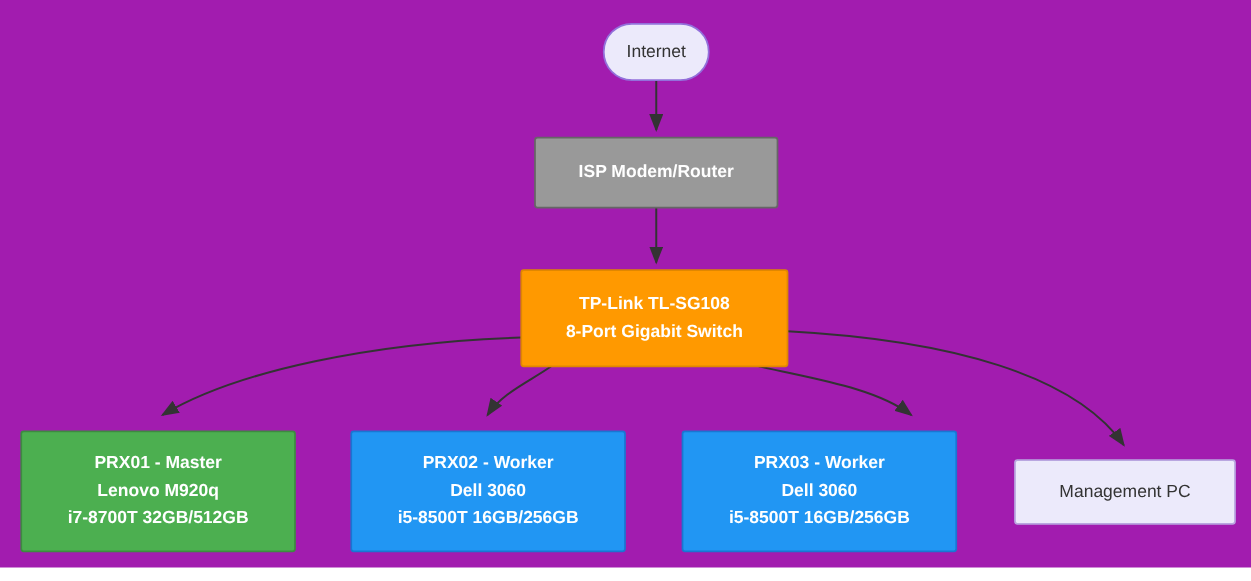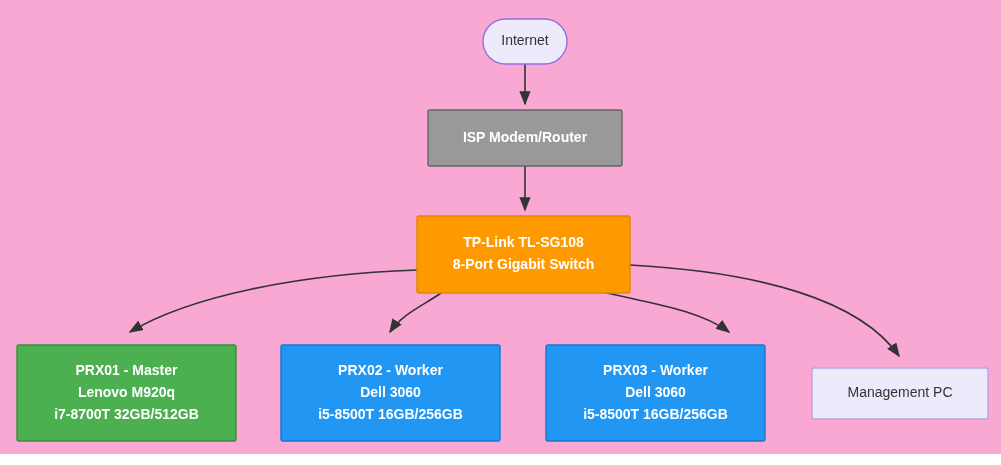--- a/index.html
+++ b/index.html
@@ -10,21 +10,21 @@
   body {
     width: 1001px;
     height: 465px;
     font-family: "Liberation Sans", sans-serif;
     overflow: hidden;
   }
   #diagram-root {
     position: relative;
     width: 1001px;
     height: 454px;
-    background: #f9a8d4;
+    background: #a21caf;
   }
   svg#flowchart {
     display: block;
     width: 1001px;
     height: 465px;
   }
   .node-shape {
     stroke-width: 1.4px;
   }
   .node-label {

